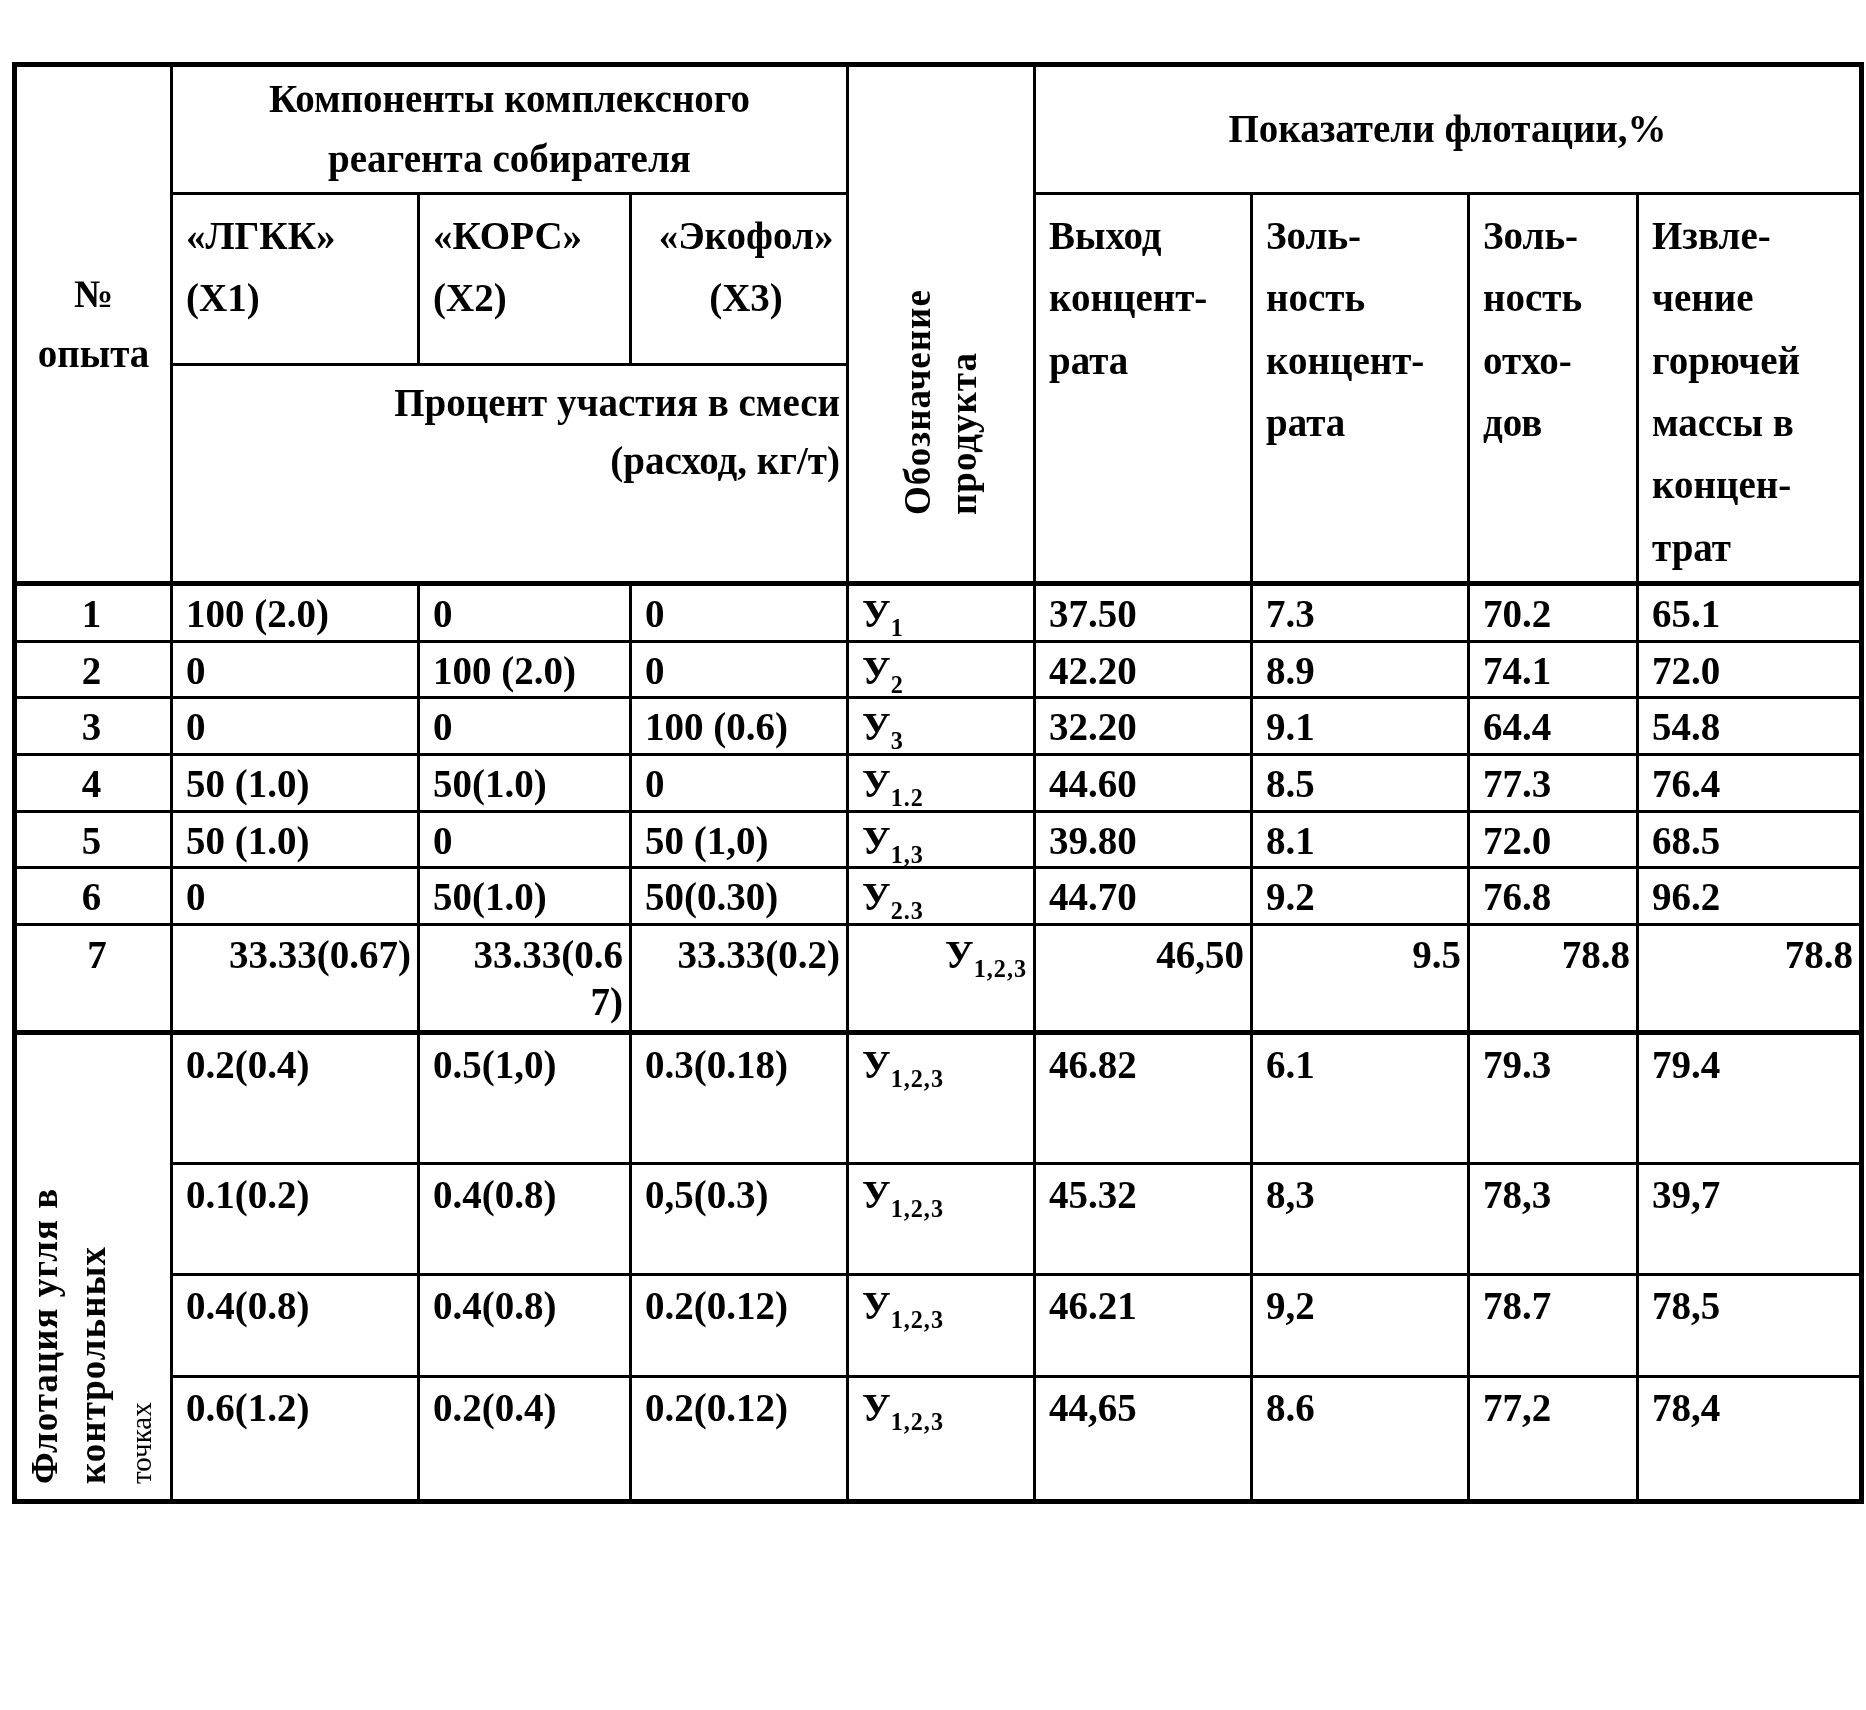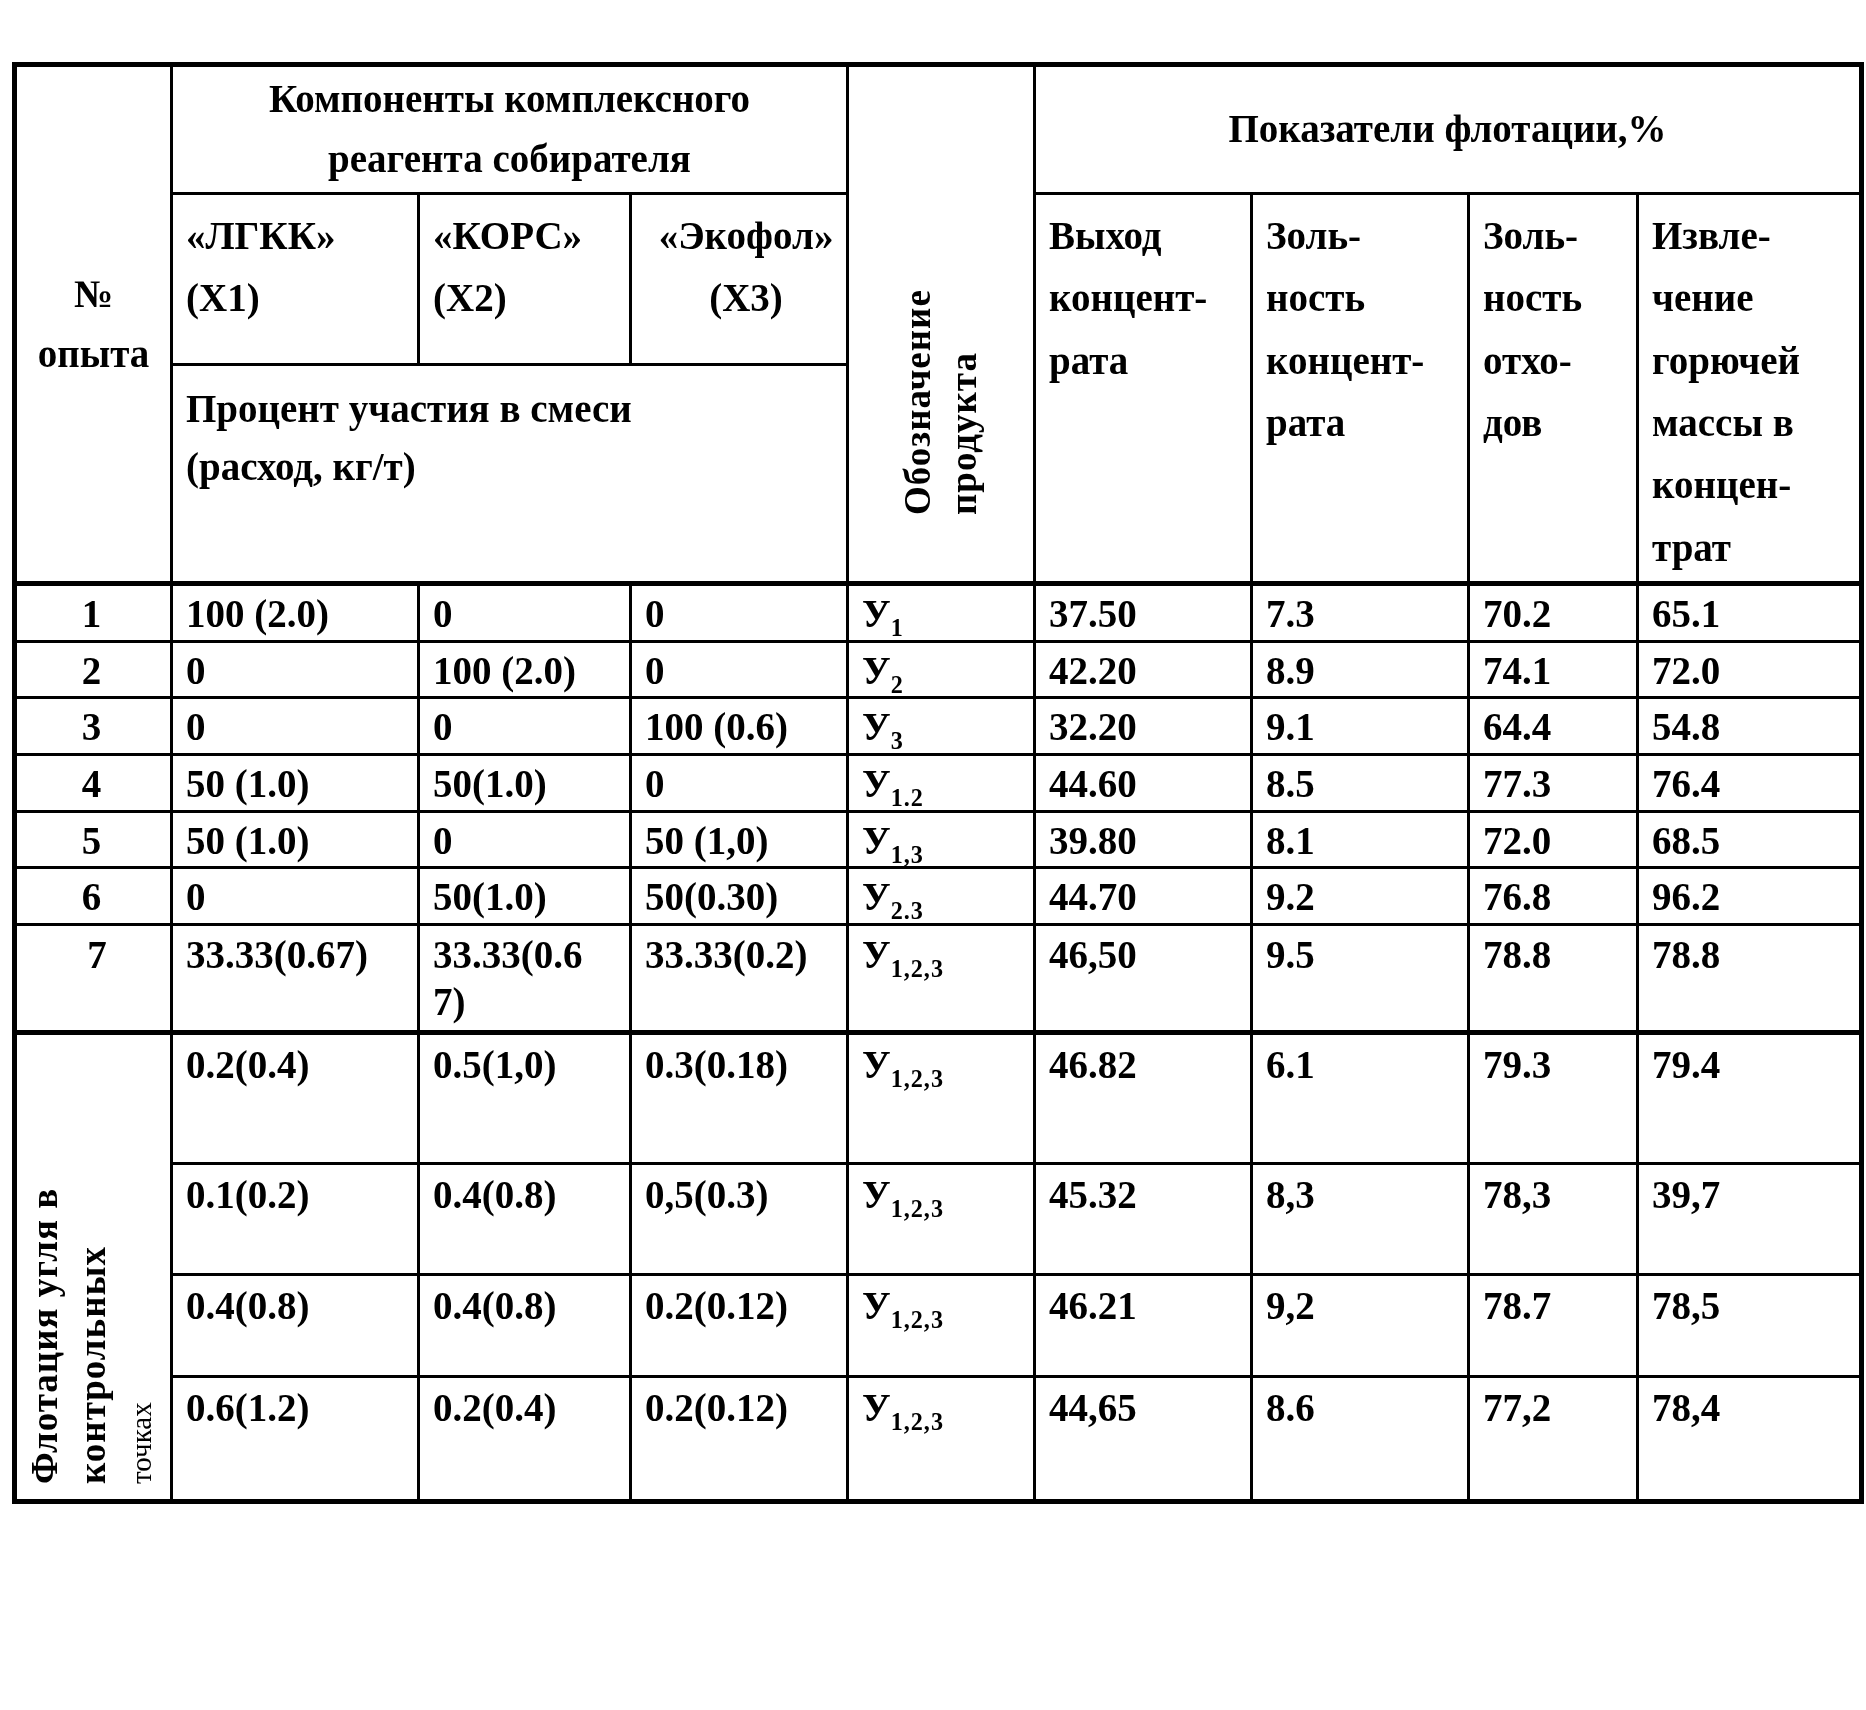--- a/index.html
+++ b/index.html
@@ -39,31 +39,31 @@
     font-weight:bold;
     vertical-align:top;
     white-space:pre-line;
     line-height:1.22;
     overflow:hidden;
   }
   tr.h1 td{vertical-align:middle;text-align:center;padding:2px 4px;line-height:1.55;}
   td.hnum{vertical-align:top;text-align:center;padding-top:22px;line-height:1.75;}
   tr.h2 td{vertical-align:top;padding-top:10px;line-height:1.6;}
   td.hcenter{text-align:center;padding-left:20px;}
-  tr.h3 td.hpercent{vertical-align:top;text-align:left;padding-top:14px;line-height:1.5;}
+  tr.h3 td.hpercent{vertical-align:top;text-align:right;padding-top:8px;line-height:1.5;}
   td.hindic{vertical-align:top;padding-top:12px;line-height:1.45;margin-top:48px;}
 
   tr.h1{height:98px;}
   tr.h2{height:142px;}
   tr.h3{height:182px;}
   tr.r{height:56px;}
   tr.r td{padding-top:4px;}
   tr.r td.cnum{text-align:center;padding-left:2px;}
   tr.r7{height:108px;}
-  tr.r7 td{padding-top:5px;}
+  tr.r7 td{padding-top:5px;text-align:right;}
   tr.r7 td.cnum{text-align:center;vertical-align:top;}
   tr.first-data td{border-top:5px solid #000;}
   tr.c1 td{border-top:5px solid #000;}
   tr.c1{height:116px;}
   tr.c2{height:98px;}
   tr.c3{height:90px;}
   tr.c4{height:110px;}
   tr.ctrl td{padding-top:6px;}
 
   

